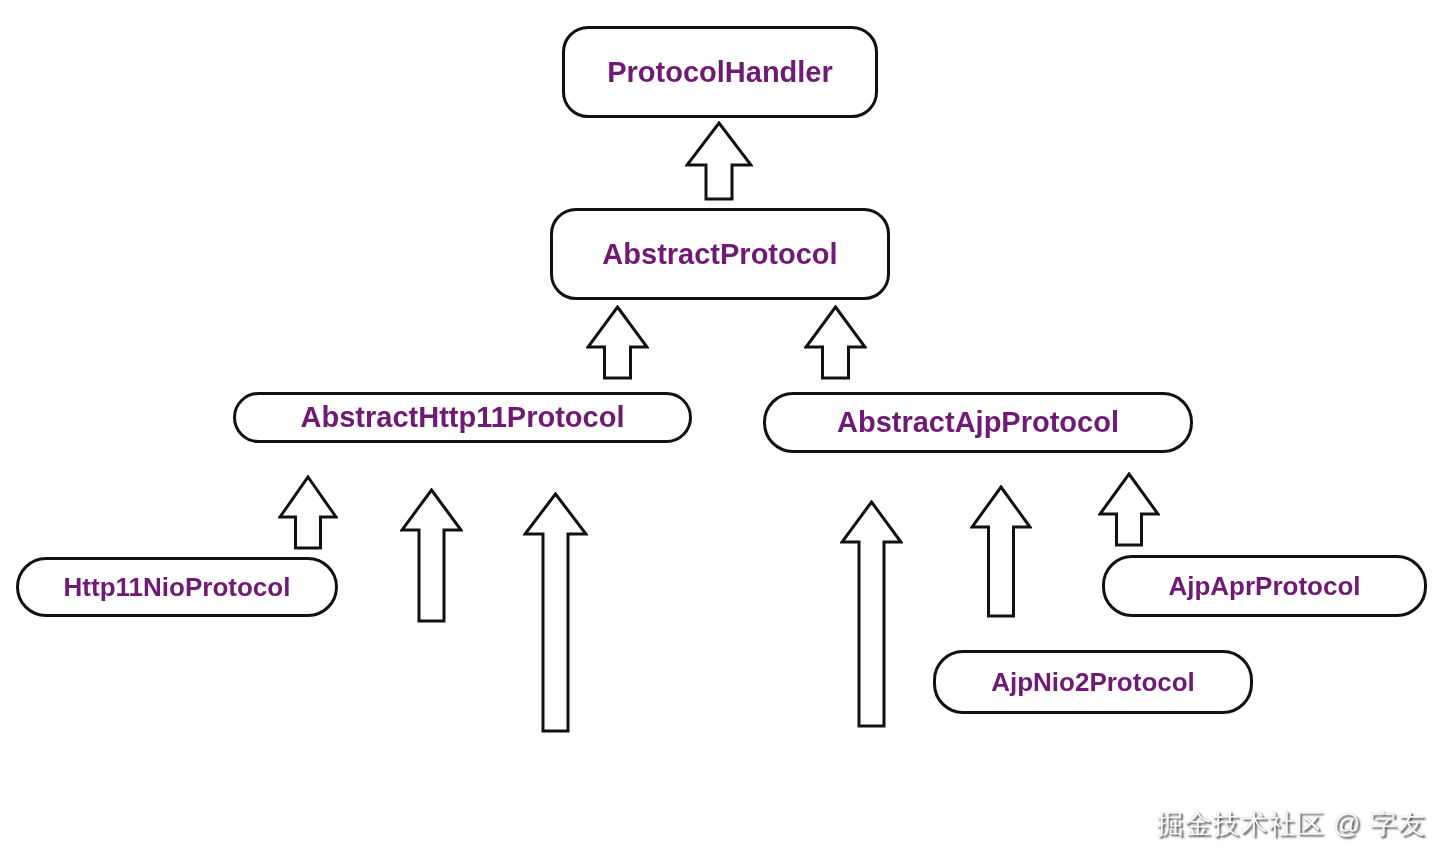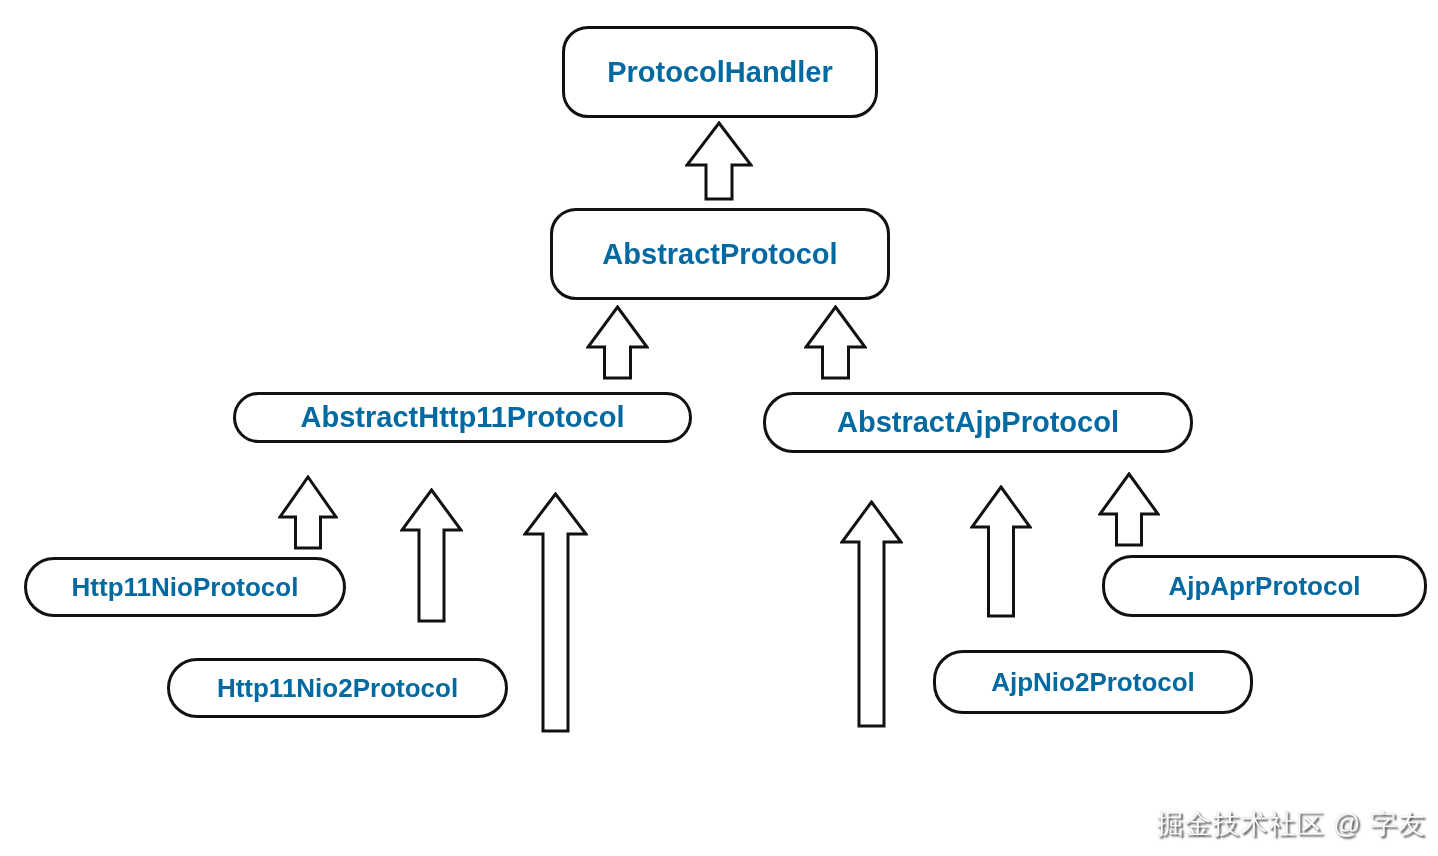--- a/index.html
+++ b/index.html
@@ -13,38 +13,38 @@
     height: 856px;
     background: #ffffff;
     overflow: hidden;
     font-family: "Liberation Sans", "DejaVu Sans", sans-serif;
   }
   .node {
     position: absolute;
     box-sizing: border-box;
     border: 3px solid #111111;
     background: #ffffff;
-    color: #0369a1;
+    color: #701a75;
     display: flex;
     align-items: center;
     justify-content: center;
     font-weight: bold;
     text-align: center;
     white-space: nowrap;
   }
   .lvl-top { border-radius: 26px; font-size: 29px; }
   .lvl-mid { border-radius: 30px; font-size: 29px; }
   .lvl-leaf { border-radius: 30px; font-size: 26px; }
 
   
   #n-protocolhandler   { left: 562px;  top: 26px;  width: 316px; height: 92px; }
   #n-abstractprotocol  { left: 550px;  top: 208px; width: 340px; height: 92px; }
   #n-abstracthttp11    { left: 233px;  top: 392px; width: 459px; height: 51px; }
   #n-abstractajp       { left: 763px;  top: 392px; width: 430px; height: 61px; }
-  #n-http11nio         { left: 24px;    top: 557px; width: 322px; height: 60px; }
+  #n-http11nio         { left: 16px;    top: 557px; width: 322px; height: 60px; }
   #n-http11nio2        { left: 167px;  top: 658px; width: 341px; height: 60px; }
   #n-http11apr         { left: 337px;  top: 757px; width: 318px; height: 68px; }
   #n-ajpnio            { left: 1102px; top: 555px; width: 325px; height: 62px; }
   #n-ajpnio2           { left: 933px;  top: 650px; width: 320px; height: 64px; }
   #n-ajpapr            { left: 792px;  top: 756px; width: 316px; height: 70px; }
 
   .arrow { position: absolute; }
   #a-top        { left: 685px;  top: 121px; }
   #a-mid-left   { left: 586px;  top: 305px; }
   #a-mid-right  { left: 804px;  top: 305px; }
@@ -77,21 +77,20 @@
 </head>
 <body>
 
 <div id="canvas">
 
   <div class="node lvl-top" id="n-protocolhandler">ProtocolHandler</div>
   <div class="node lvl-top" id="n-abstractprotocol">AbstractProtocol</div>
   <div class="node lvl-mid" id="n-abstracthttp11">AbstractHttp11Protocol</div>
   <div class="node lvl-mid" id="n-abstractajp">AbstractAjpProtocol</div>
   <div class="node lvl-leaf" id="n-http11nio">Http11NioProtocol</div>
-  <div class="node lvl-leaf" id="n-http11nio2">Http11Nio2Protocol</div>
   <div class="node lvl-leaf" id="n-ajpnio">AjpAprProtocol</div>
   <div class="node lvl-leaf" id="n-ajpnio2">AjpNio2Protocol</div>
 
   <svg class="arrow" id="a-top" width="68" height="80" viewBox="0 0 68 80">
     <polygon points="34,2 66,44 47,44 47,78 21,78 21,44 2,44"></polygon>
   </svg>
 
   <svg class="arrow" id="a-mid-left" width="63" height="75" viewBox="0 0 63 75">
     <polygon points="31.5,2 61,42 44.5,42 44.5,73 18.5,73 18.5,42 2,42"></polygon>
   </svg>

